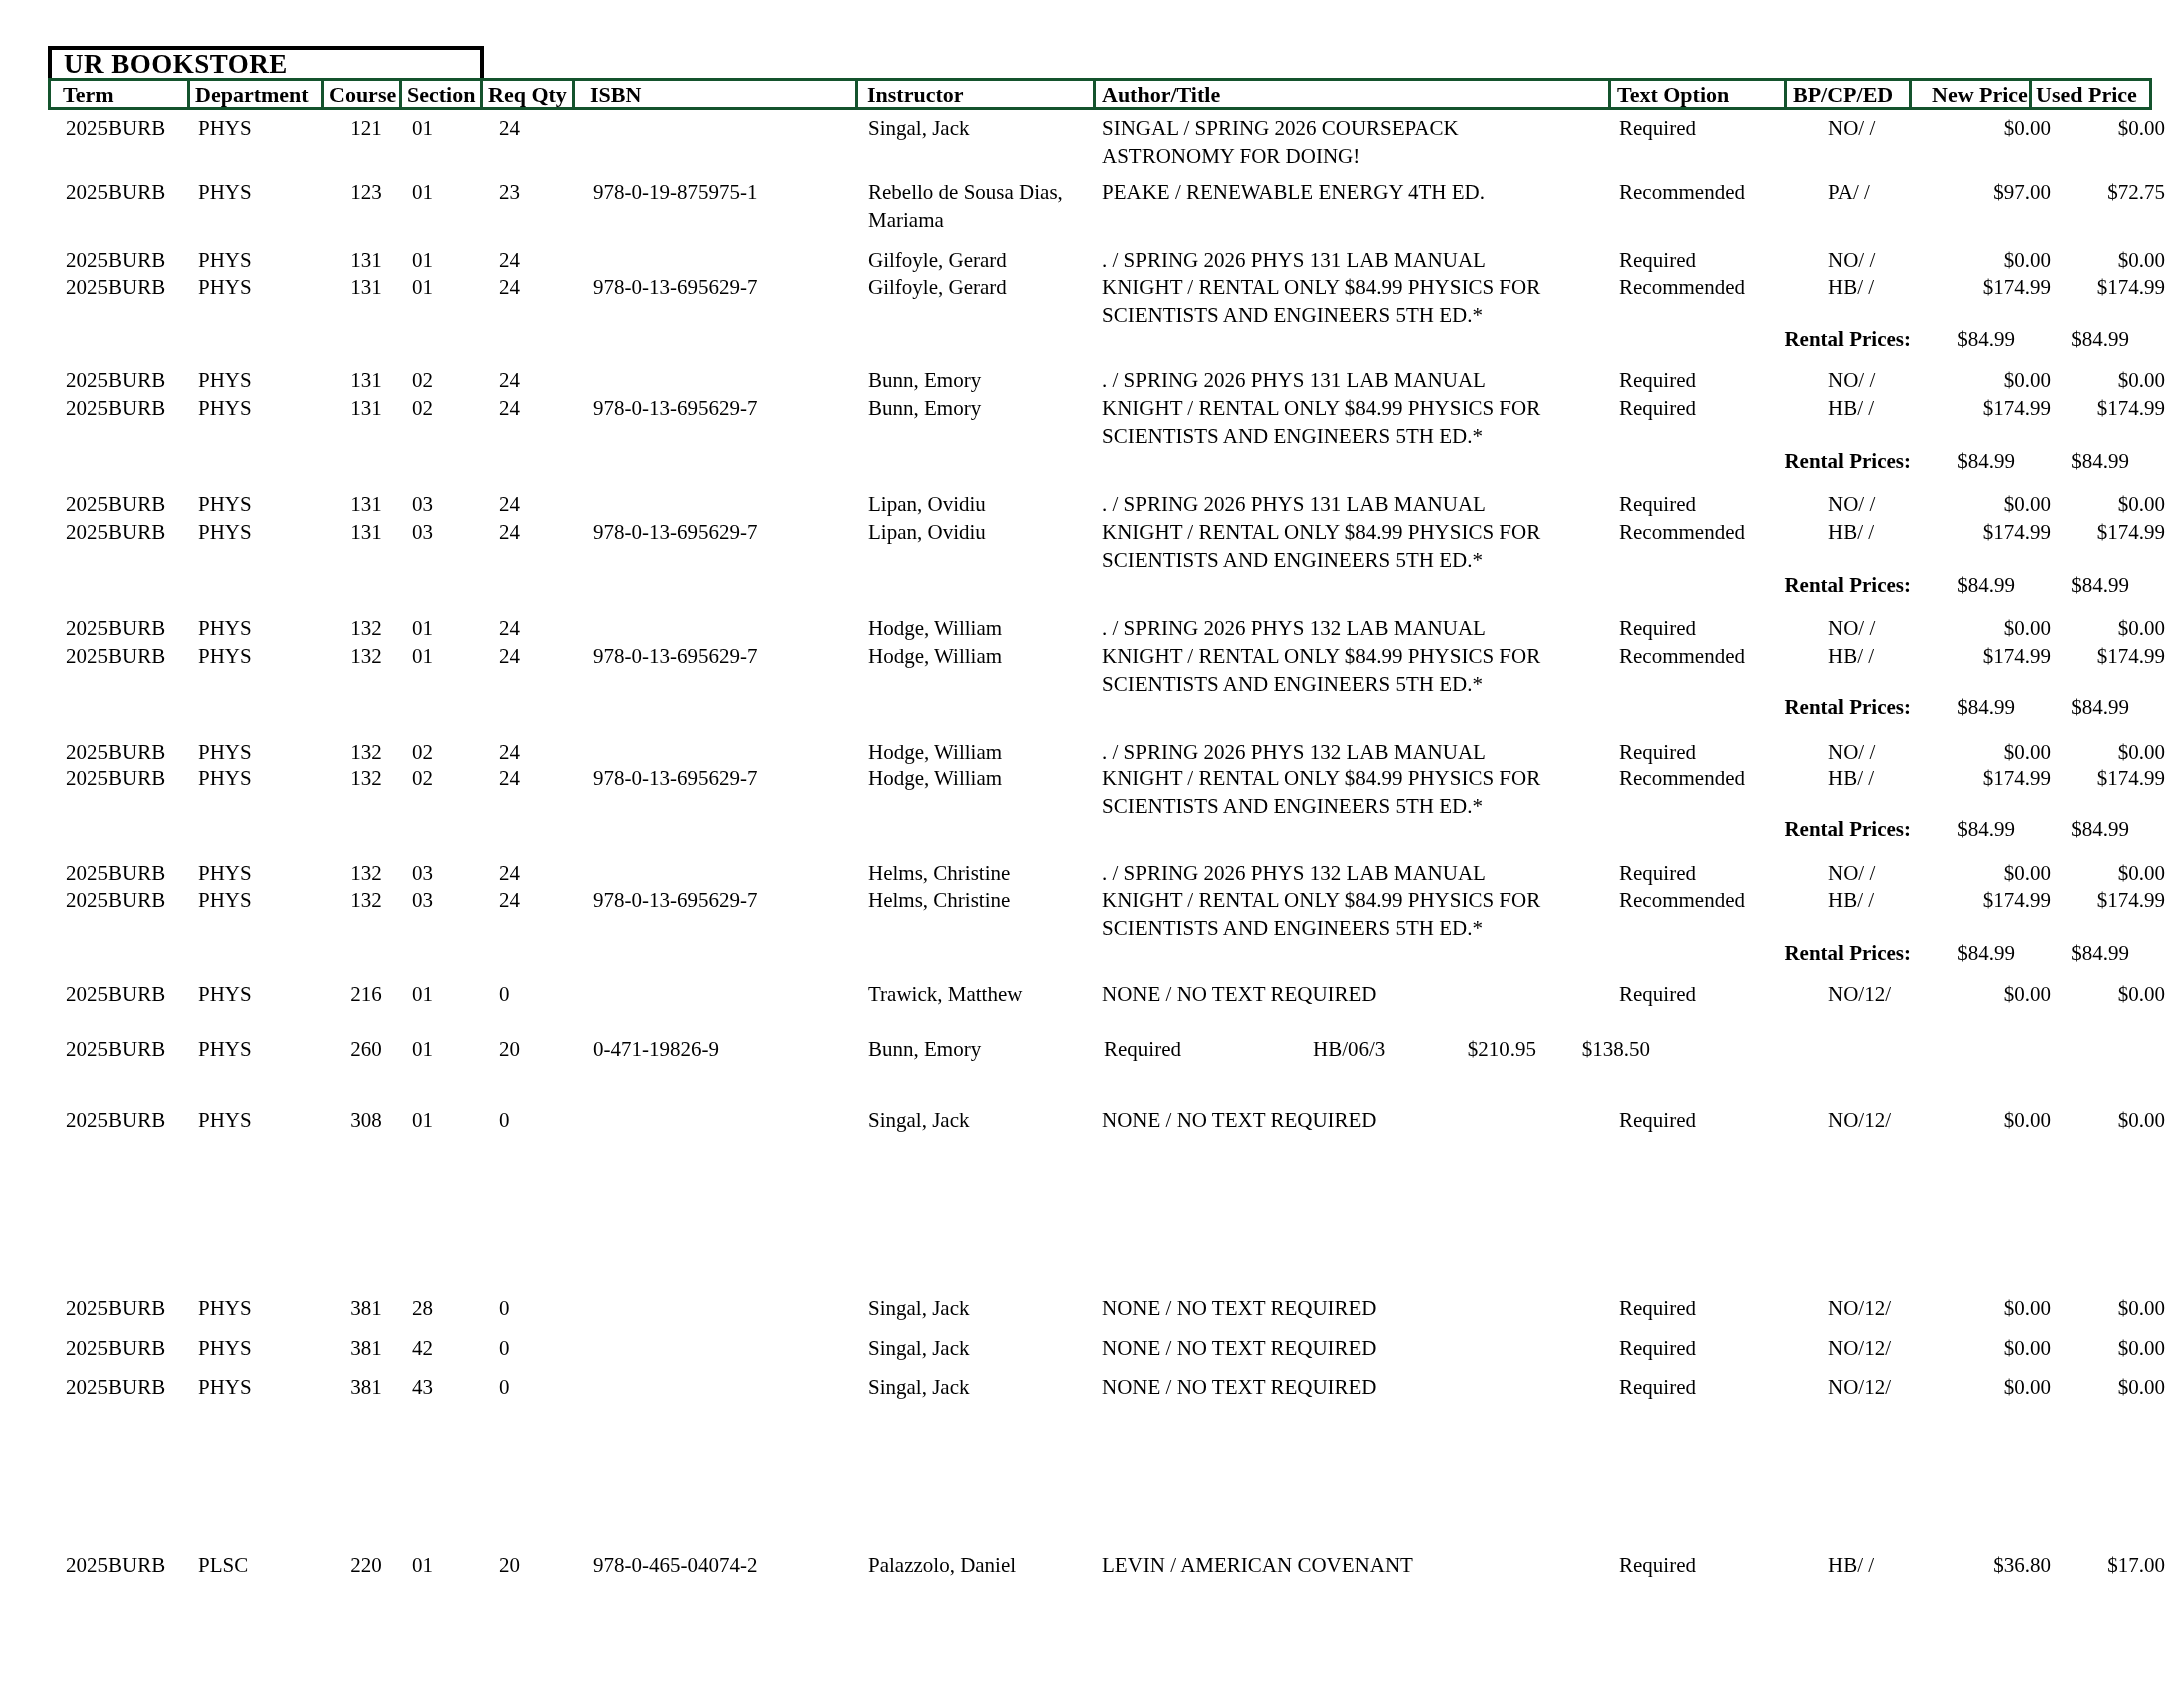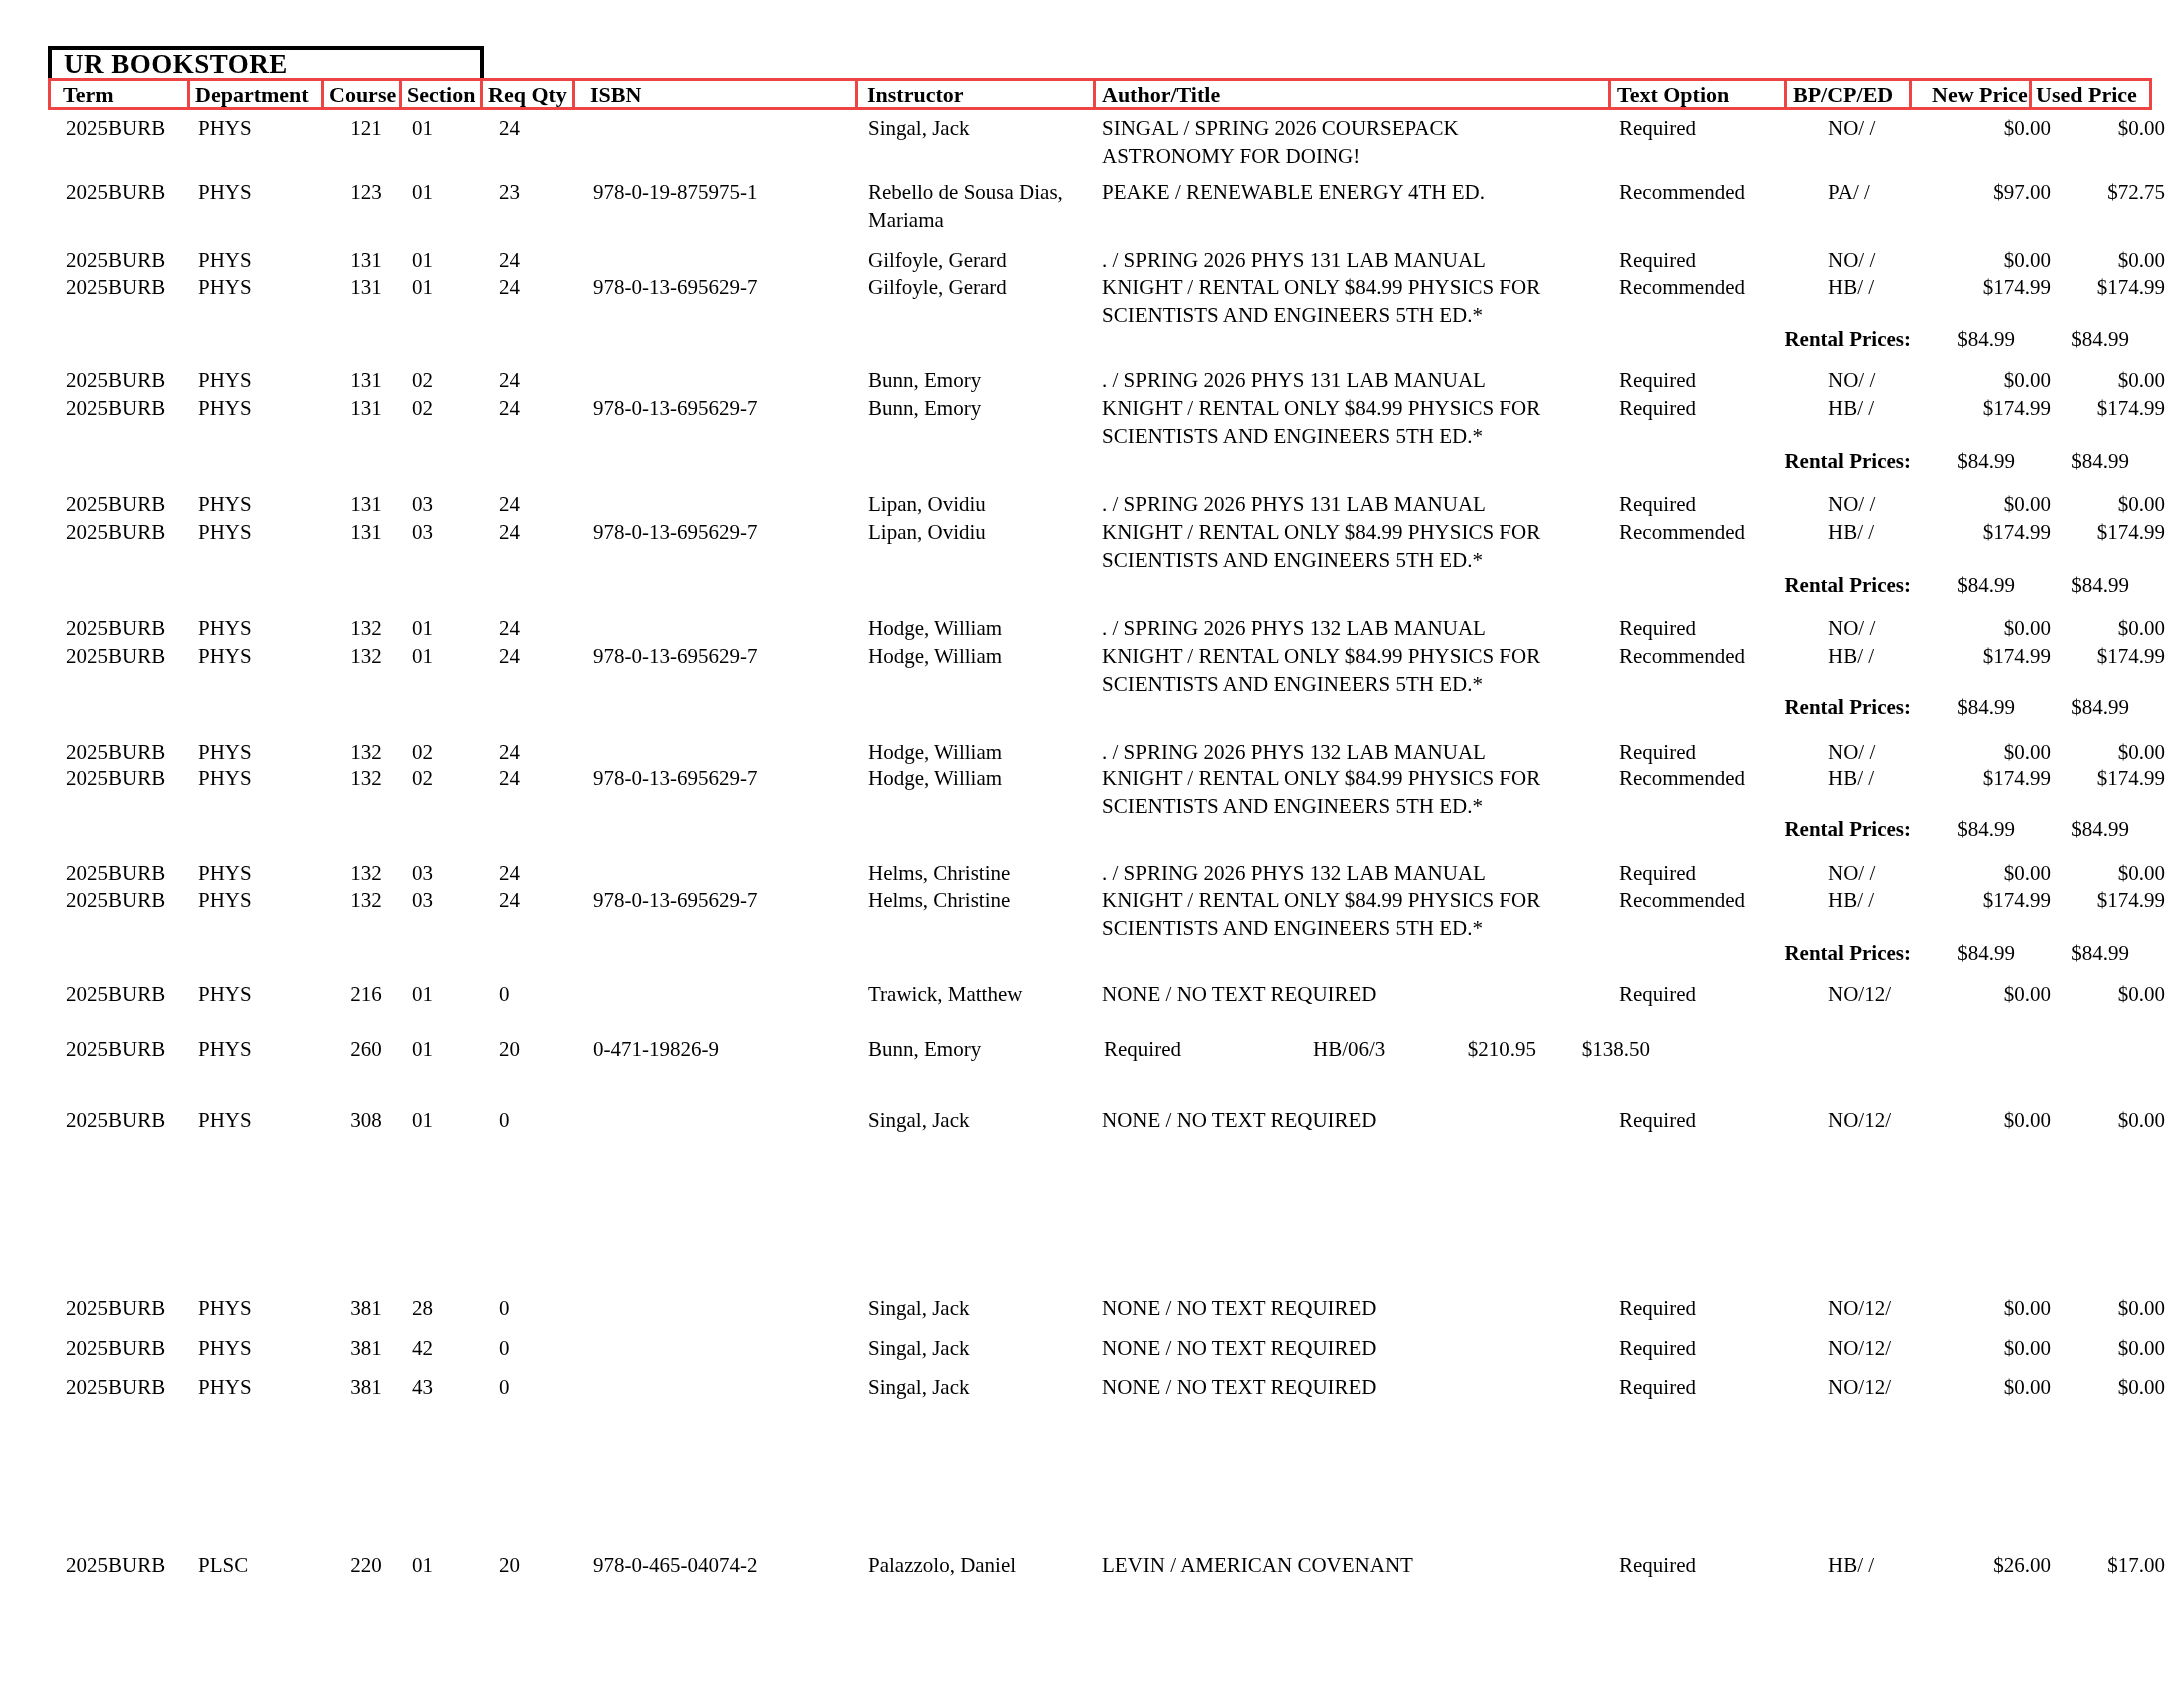--- a/index.html
+++ b/index.html
@@ -14,21 +14,21 @@
   .title-box {
     position: absolute; left: 48px; top: 46px; width: 436px; height: 37px;
     border: 4px solid #000; box-sizing: border-box;
     display: flex; align-items: center; padding-left: 12px;
     font-weight: bold; font-size: 27px; letter-spacing: 0.5px;
   }
   .hdr-row {
     position: absolute; left: 48px; top: 78px; display: flex; height: 32px;
   }
   .hdr-cell {
-    box-sizing: border-box; border: 3px solid #ef4444; background: #fff;
+    box-sizing: border-box; border: 3px solid #14532d; background: #fff;
     font-weight: bold; font-size: 22px; line-height: 25px;
     display: flex; align-items: center; overflow: hidden; white-space: nowrap;
     flex: 0 0 auto;
   }
   .hdr-cell + .hdr-cell { margin-left: -3px; }
   .hw-term   { width: 142px; padding-left: 12px; }
   .hw-dept   { width: 137px; padding-left: 5px; }
   .hw-course { width: 81px;  padding-left: 5px; }
   .hw-sect   { width: 84px;  padding-left: 5px; }
   .hw-qty    { width: 95px;  padding-left: 5px; }
@@ -410,18 +410,18 @@
     <div class="c c-term">2025BURB</div>
     <div class="c c-dept">PLSC</div>
     <div class="c c-course">220</div>
     <div class="c c-sect">01</div>
     <div class="c c-qty">20</div>
     <div class="c c-isbn">978-0-465-04074-2</div>
     <div class="c c-instr">Palazzolo, Daniel</div>
     <div class="c c-title">LEVIN / AMERICAN COVENANT</div>
     <div class="c c-opt">Required</div>
     <div class="c c-bp">HB/ /</div>
-    <div class="c c-new">$26.00</div>
+    <div class="c c-new">$36.80</div>
     <div class="c c-used">$17.00</div>
   </div>
     </div>
 </div>
 
 
 </body></html>

